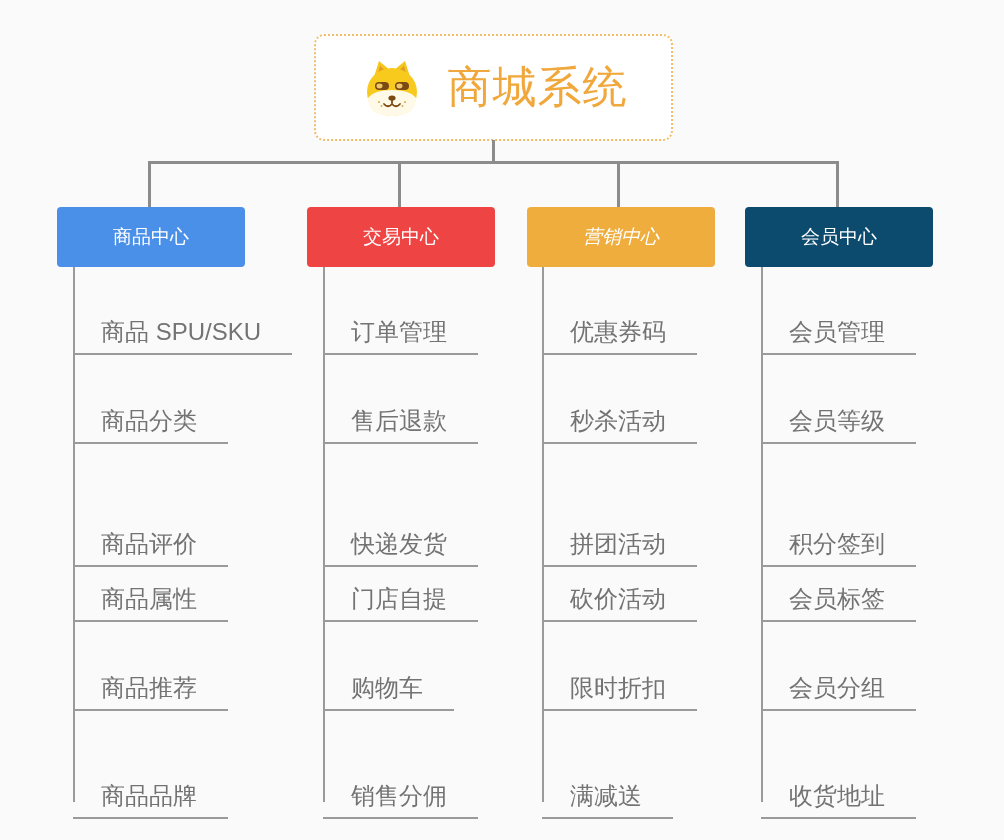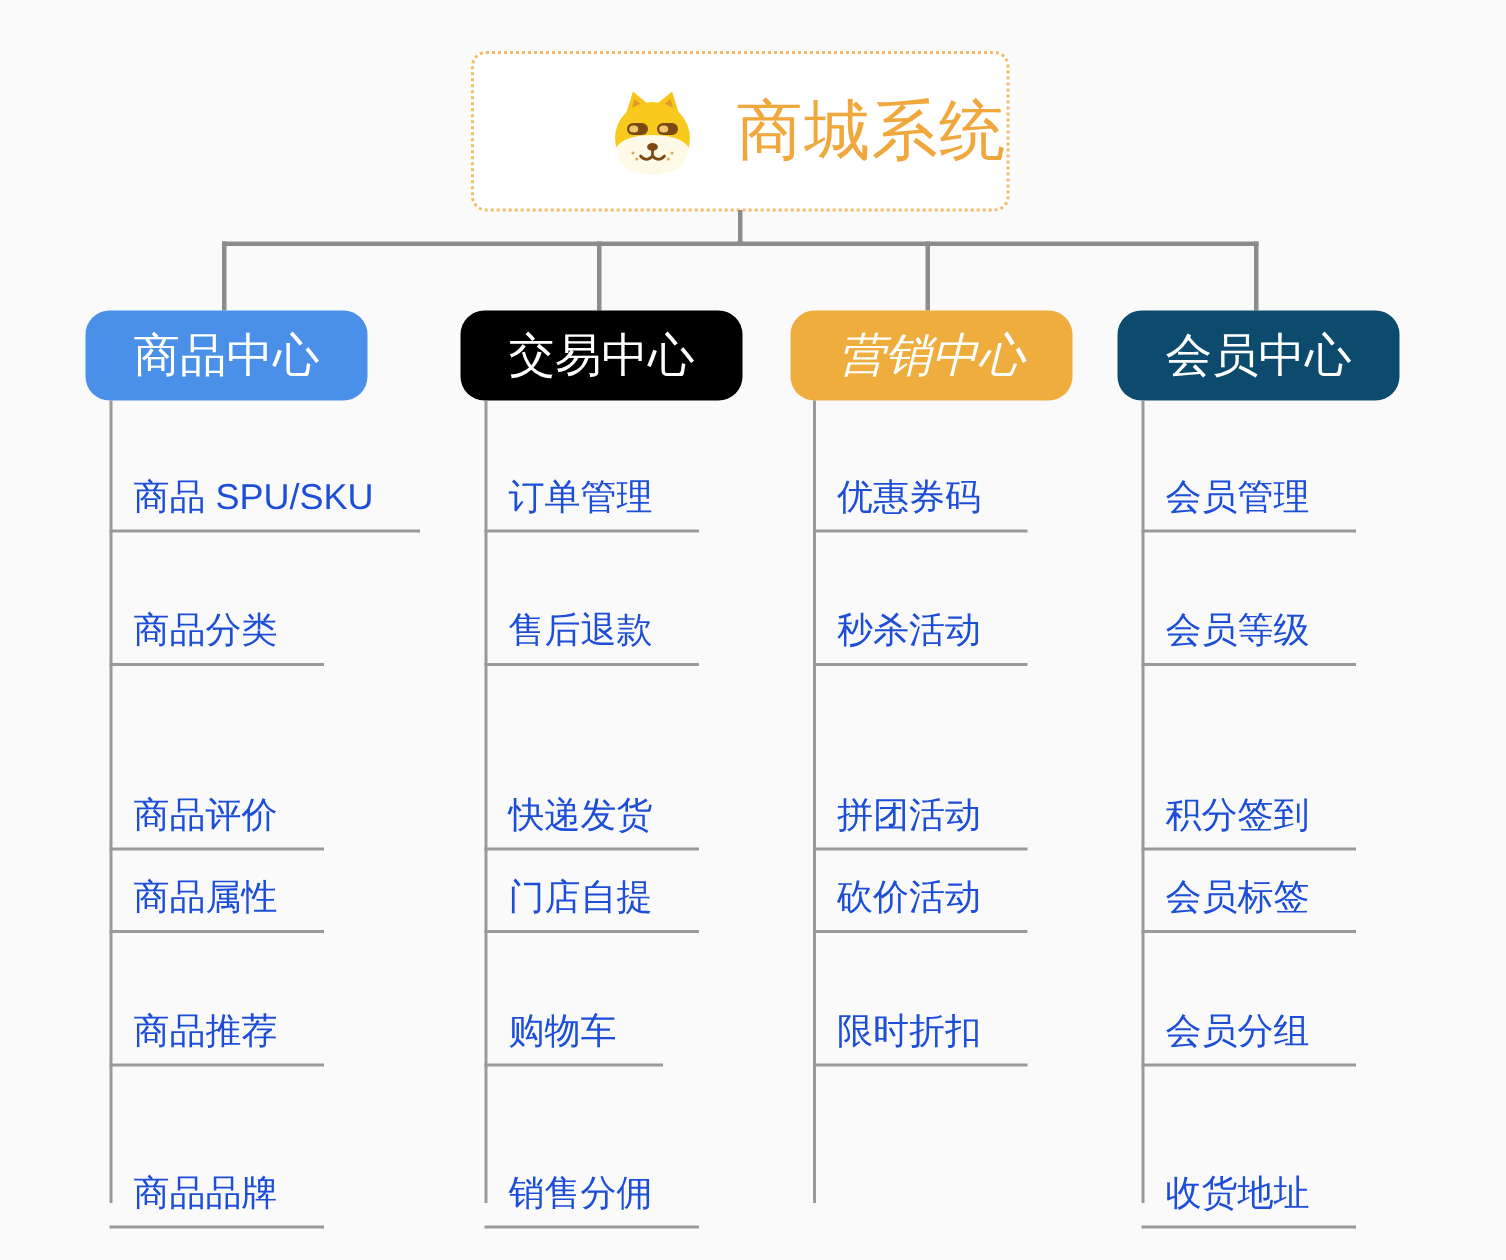--- a/index.html
+++ b/index.html
@@ -19,21 +19,21 @@
   
   .root-node {
     position: absolute;
     left: 314px; top: 34px;
     width: 359px; height: 107px;
     background: #ffffff;
     border: 2px dotted #f3bc66;
     border-radius: 10px;
     display: flex;
     align-items: center;
-    justify-content: flex-end;
+    justify-content: center;
     gap: 24px;
   }
   .root-title {
     font-size: 44px;
     letter-spacing: 1px;
     color: #f0a73b;
     white-space: nowrap;
   }
   .root-icon { width: 64px; height: 64px; display: block; }
 
@@ -45,23 +45,23 @@
   .drop.d0 { left: 148px; }
   .drop.d1 { left: 398px; }
   .drop.d2 { left: 617px; }
   .drop.d3 { left: 836px; }
 
   
   .branch {
     position: absolute;
     top: 207px;
     width: 188px; height: 60px;
-    border-radius: 16px;
+    border-radius: 4px;
     color: #ffffff;
-    font-size: 31px;
+    font-size: 19px;
     display: flex;
     align-items: center;
     justify-content: center;
     white-space: nowrap;
   }
   .branch.b0 { left: 57px;  }
   .branch.b1 { left: 307px; }
   .branch.b2 { left: 527px; font-style: italic; }
   .branch.b3 { left: 745px; }
 
@@ -70,22 +70,22 @@
   .trunk.t0 { left: 73px;  }
   .trunk.t1 { left: 323px; }
   .trunk.t2 { left: 542px; }
   .trunk.t3 { left: 761px; }
 
   
   .leaf {
     position: absolute;
     font-size: 24px;
     line-height: 30px;
-    color: #1d4ed8;
-    padding: 0 31px 6px 16px;
+    color: #737373;
+    padding: 0 31px 6px 28px;
     border-bottom: 2px solid #9a9a9a;
     white-space: nowrap;
   }
   .leaf.c0 { left: 73px;  }
   .leaf.c1 { left: 323px; }
   .leaf.c2 { left: 542px; }
   .leaf.c3 { left: 761px; }
   .leaf.r0 { top: 317px; }
   .leaf.r1 { top: 406px; }
   .leaf.r2 { top: 495px; margin-top: 34px; }
@@ -128,21 +128,21 @@
   </div>
 
   <div class="line root-stem"></div>
   <div class="line rail"></div>
   <div class="line drop d0"></div>
   <div class="line drop d1"></div>
   <div class="line drop d2"></div>
   <div class="line drop d3"></div>
 
   <div class="branch b0" style="background-color: rgb(74, 144, 232);">商品中心</div>
-  <div class="branch b1" style="background-color: #000000;">交易中心</div>
+  <div class="branch b1" style="background-color: #ef4444;">交易中心</div>
   <div class="branch b2" style="background-color: rgb(238, 173, 60);">营销中心</div>
   <div class="branch b3" style="background-color: #0c4a6e;">会员中心</div>
 
   <div class="trunk t0"></div>
   <div class="trunk t1"></div>
   <div class="trunk t2"></div>
   <div class="trunk t3"></div>
 
   <div class="leaf c0 r0">商品 SPU/SKU</div>
   <div class="leaf c0 r1">商品分类</div>
@@ -156,20 +156,21 @@
   <div class="leaf c1 r2">快递发货</div>
   <div class="leaf c1 r3">门店自提</div>
   <div class="leaf c1 r4">购物车</div>
   <div class="leaf c1 r5">销售分佣</div>
 
   <div class="leaf c2 r0">优惠券码</div>
   <div class="leaf c2 r1">秒杀活动</div>
   <div class="leaf c2 r2">拼团活动</div>
   <div class="leaf c2 r3">砍价活动</div>
   <div class="leaf c2 r4">限时折扣</div>
+  <div class="leaf c2 r5">满减送</div>
 
   <div class="leaf c3 r0">会员管理</div>
   <div class="leaf c3 r1">会员等级</div>
   <div class="leaf c3 r2">积分签到</div>
   <div class="leaf c3 r3">会员标签</div>
   <div class="leaf c3 r4">会员分组</div>
   <div class="leaf c3 r5">收货地址</div>
 
 </div>
 

